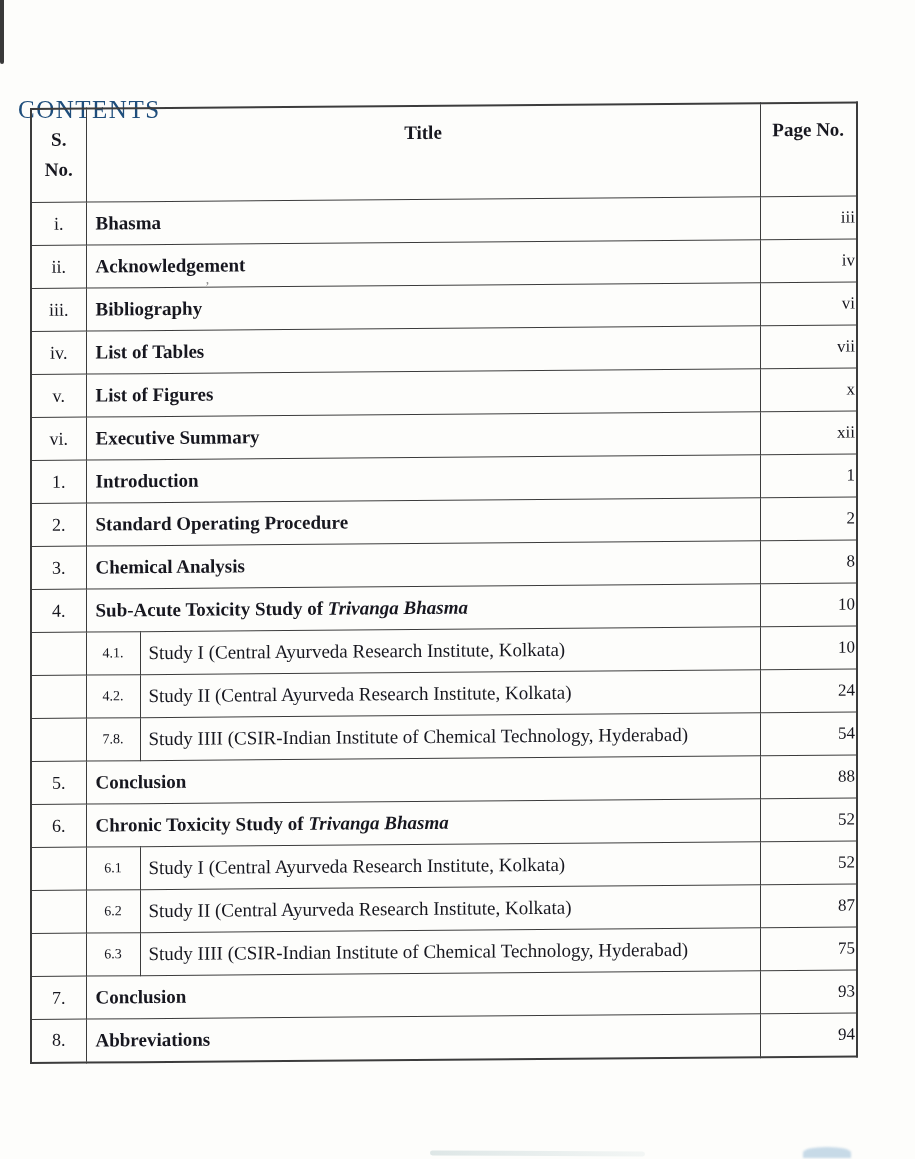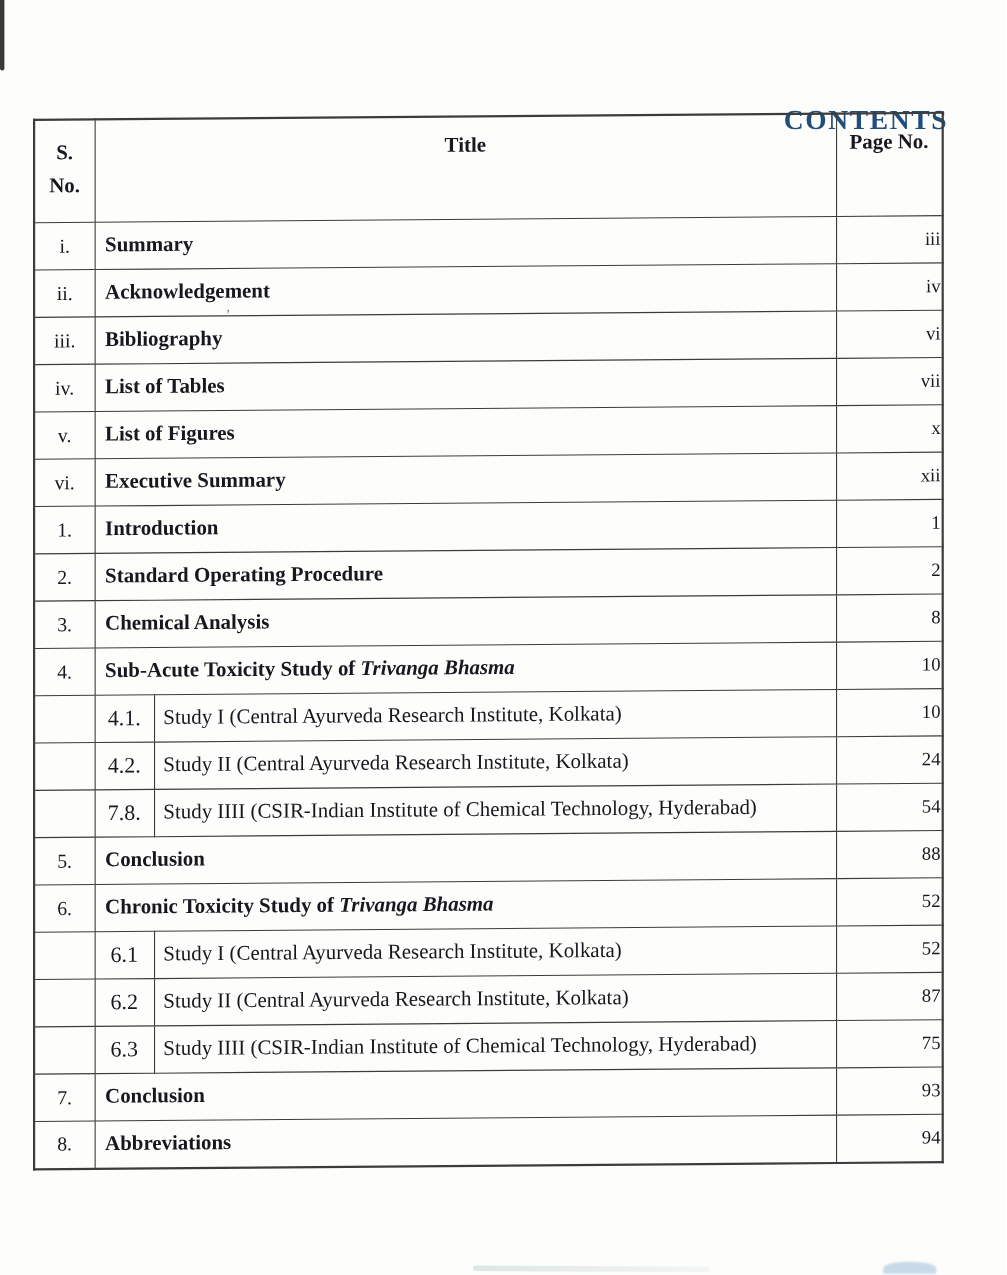--- a/index.html
+++ b/index.html
@@ -14,25 +14,25 @@
     width:915px;
     height:1159px;
     background:var(--paper);
     font-family:"Liberation Serif","DejaVu Serif",serif;
     color:var(--text);
     overflow:hidden;
   }
   .doc-title{
     position:absolute;
     top:79px;
-    left:34px;
+    left:18px;
     width:828px;
-    text-align:right;
+    text-align:left;
     font-size:25px;
-    font-weight:bold;
+    font-weight:normal;
     letter-spacing:1.5px;
     color:var(--title-blue);
   }
   .toc-wrap{
     position:absolute;
     top:108px;
     left:30px;
     width:828px;
     transform:skewY(-0.45deg);
     transform-origin:0 0;
@@ -57,21 +57,21 @@
     font-weight:bold;
     text-align:center;
   }
   thead .sno-head{line-height:30px;}
   tbody td{
     height:43px;
     vertical-align:middle;
     box-sizing:border-box;
   }
   td.sno{ text-align:center; font-size:18px; }
-  td.subno{ text-align:center; font-size:20px; }
+  td.subno{ text-align:center; font-size:14px; }
   td.titlecell{ padding-left:9px; font-size:19px; }
   tr.main td.titlecell{ font-weight:bold; }
   tr.sub  td.titlecell{ font-weight:normal; padding-left:8px; }
   td.pg{ text-align:right; font-size:17px; }
   .t-italic{ font-style:italic; }
   
   .edge-mark{
     position:absolute; left:0; top:-2px; width:4px; height:66px;
     background:#161616; border-radius:2px; opacity:.85;
   }
@@ -113,21 +113,21 @@
             <div>S.</div>
             <div>No.</div>
           </th>
           <th colspan="2">Title</th>
           <th>Page No.</th>
         </tr>
       </thead>
       <tbody>
   <tr class="main">
     <td class="sno">i.</td>
-    <td class="titlecell" colspan="2"><span class="t-normal">Summary</span><span class="t-italic"></span></td>
+    <td class="titlecell" colspan="2"><span class="t-normal">Bhasma</span><span class="t-italic"></span></td>
     <td class="pg">iii</td>
   </tr>
 
   <tr class="main">
     <td class="sno">ii.</td>
     <td class="titlecell" colspan="2"><span class="t-normal">Acknowledgement</span><span class="t-italic"></span></td>
     <td class="pg">iv</td>
   </tr>
 
   <tr class="main">

